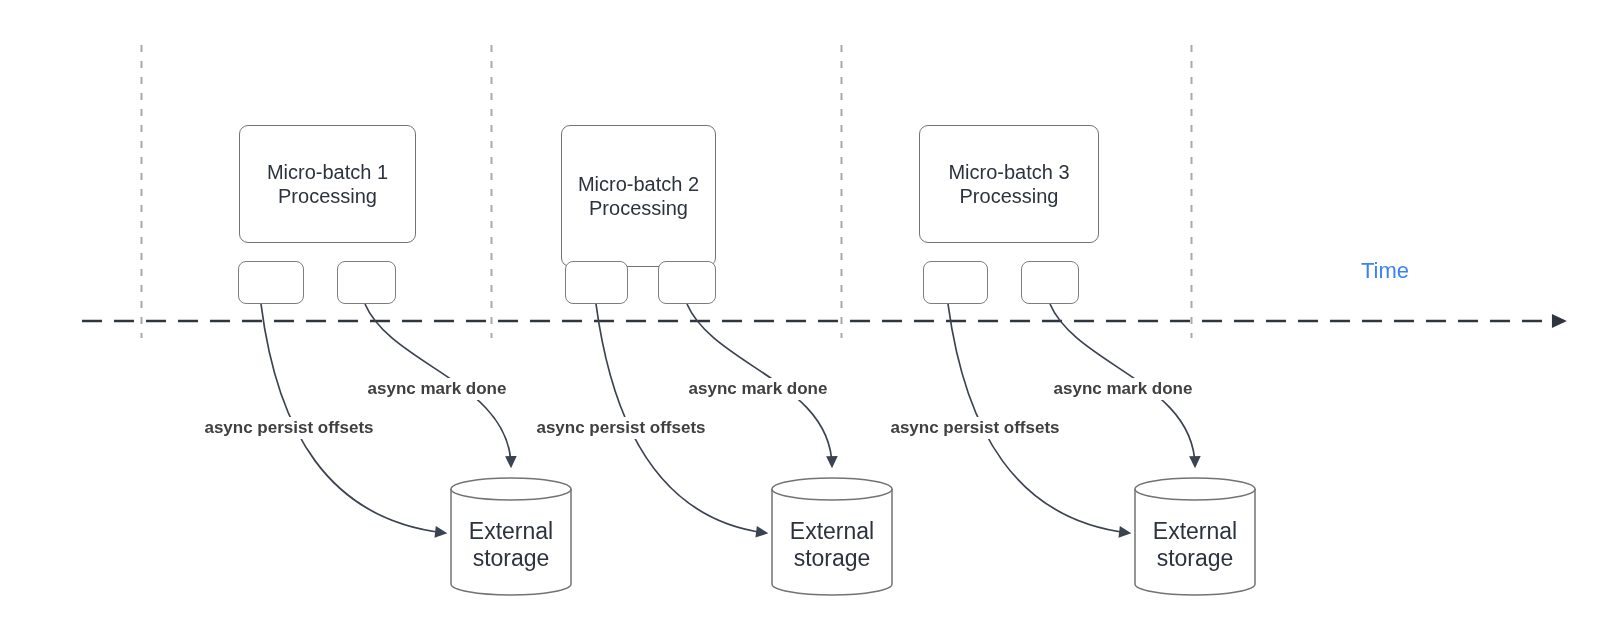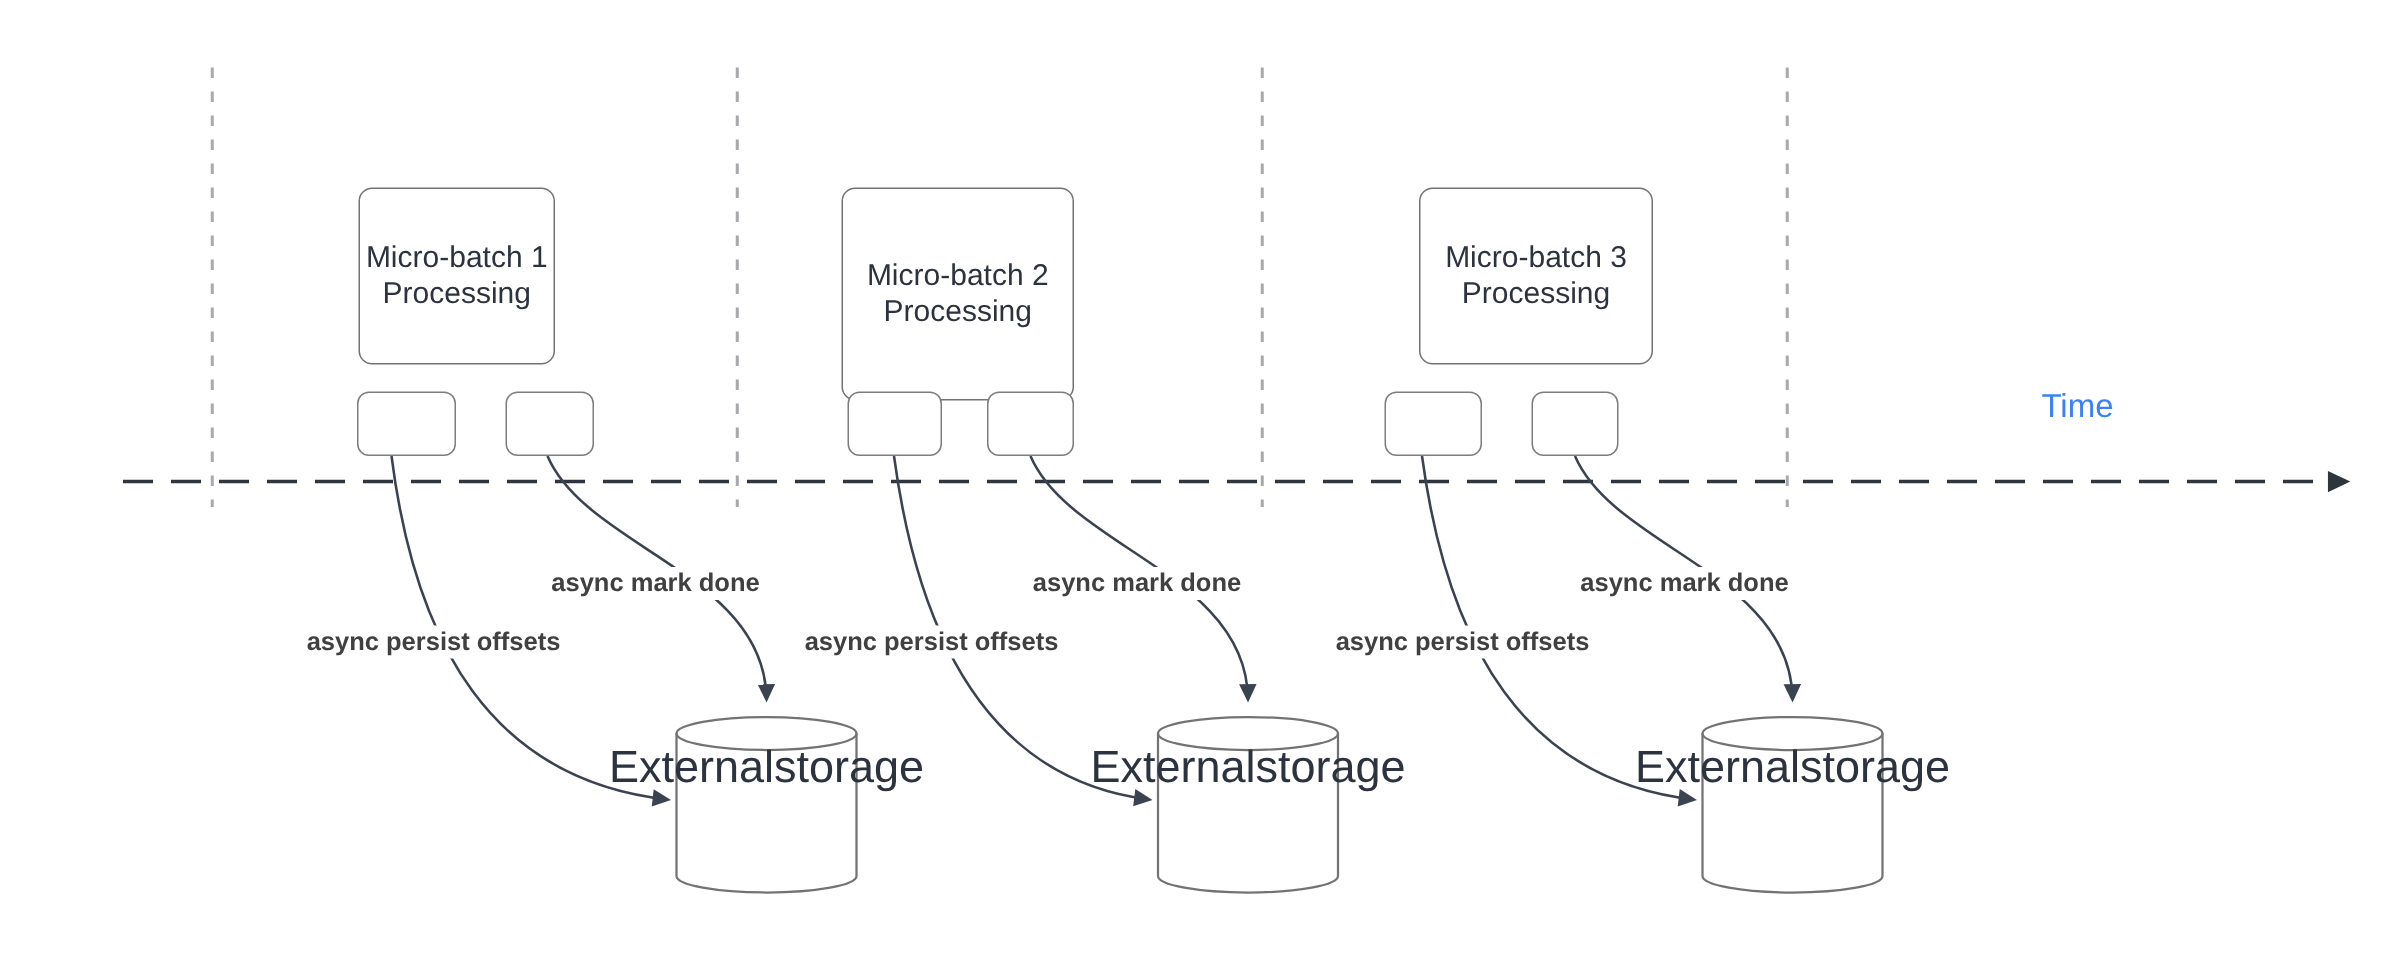--- a/index.html
+++ b/index.html
@@ -57,26 +57,26 @@
   .time-label {
     position: absolute;
     transform: translate(-50%, -50%);
     color: #3b82f6;
     font-size: 22px;
     white-space: nowrap;
   }
   .storage-label {
     position: absolute;
     display: flex;
-    flex-direction: row;
-    align-items: flex-start;
+    flex-direction: column;
+    align-items: center;
     justify-content: center;
     text-align: center;
     color: #2d333e;
-    font-size: 30px;
+    font-size: 23px;
     line-height: 27px;
   }
 </style>
 </head>
 <body>
 
 <div class="canvas">
 
   <svg class="layer" width="1600" height="642" viewBox="0 0 1600 642">
     <defs>
@@ -111,21 +111,21 @@
       <path d="M451 489 A60 11 0 0 0 571 489" fill="none"></path>
 
       <path d="M772 489 A60 11 0 0 1 892 489 L892 584 A60 11 0 0 1 772 584 Z" fill="#ffffff"></path>
       <path d="M772 489 A60 11 0 0 0 892 489" fill="none"></path>
 
       <path d="M1135 489 A60 11 0 0 1 1255 489 L1255 584 A60 11 0 0 1 1135 584 Z" fill="#ffffff"></path>
       <path d="M1135 489 A60 11 0 0 0 1255 489" fill="none"></path>
     </g>
   </svg>
 
-  <div class="proc-box" style="left:239px; top:125px; width:131px; height:118px;">
+  <div class="proc-box" style="left:239px; top:125px; width:177px; height:118px;">
     <div>Micro-batch 1</div>
     <div>Processing</div>
   </div>
   <div class="mini-box" style="left:238px; top:261px; width:66px; height:43px;"></div>
   <div class="mini-box" style="left:337px; top:261px; width:59px; height:43px;"></div>
   <div class="edge-label" style="left:289px; top:428px;">async persist offsets</div>
   <div class="edge-label" style="left:437px; top:389px;">async mark done</div>
   <div class="storage-label" style="left:451px; top:498px; width:120px; height:94px;">
     <div>External</div>
     <div>storage</div>
@@ -137,21 +137,21 @@
   </div>
   <div class="mini-box" style="left:565px; top:261px; width:63px; height:43px;"></div>
   <div class="mini-box" style="left:658px; top:261px; width:58px; height:43px;"></div>
   <div class="edge-label" style="left:621px; top:428px;">async persist offsets</div>
   <div class="edge-label" style="left:758px; top:389px;">async mark done</div>
   <div class="storage-label" style="left:772px; top:498px; width:120px; height:94px;">
     <div>External</div>
     <div>storage</div>
   </div>
 
-  <div class="proc-box" style="left:919px; top:125px; width:156px; height:118px;margin-left:27px;">
+  <div class="proc-box" style="left:919px; top:125px; width:180px; height:118px;">
     <div>Micro-batch 3</div>
     <div>Processing</div>
   </div>
   <div class="mini-box" style="left:923px; top:261px; width:65px; height:43px;"></div>
   <div class="mini-box" style="left:1021px; top:261px; width:58px; height:43px;"></div>
   <div class="edge-label" style="left:975px; top:428px;">async persist offsets</div>
   <div class="edge-label" style="left:1123px; top:389px;">async mark done</div>
   <div class="storage-label" style="left:1135px; top:498px; width:120px; height:94px;">
     <div>External</div>
     <div>storage</div>

